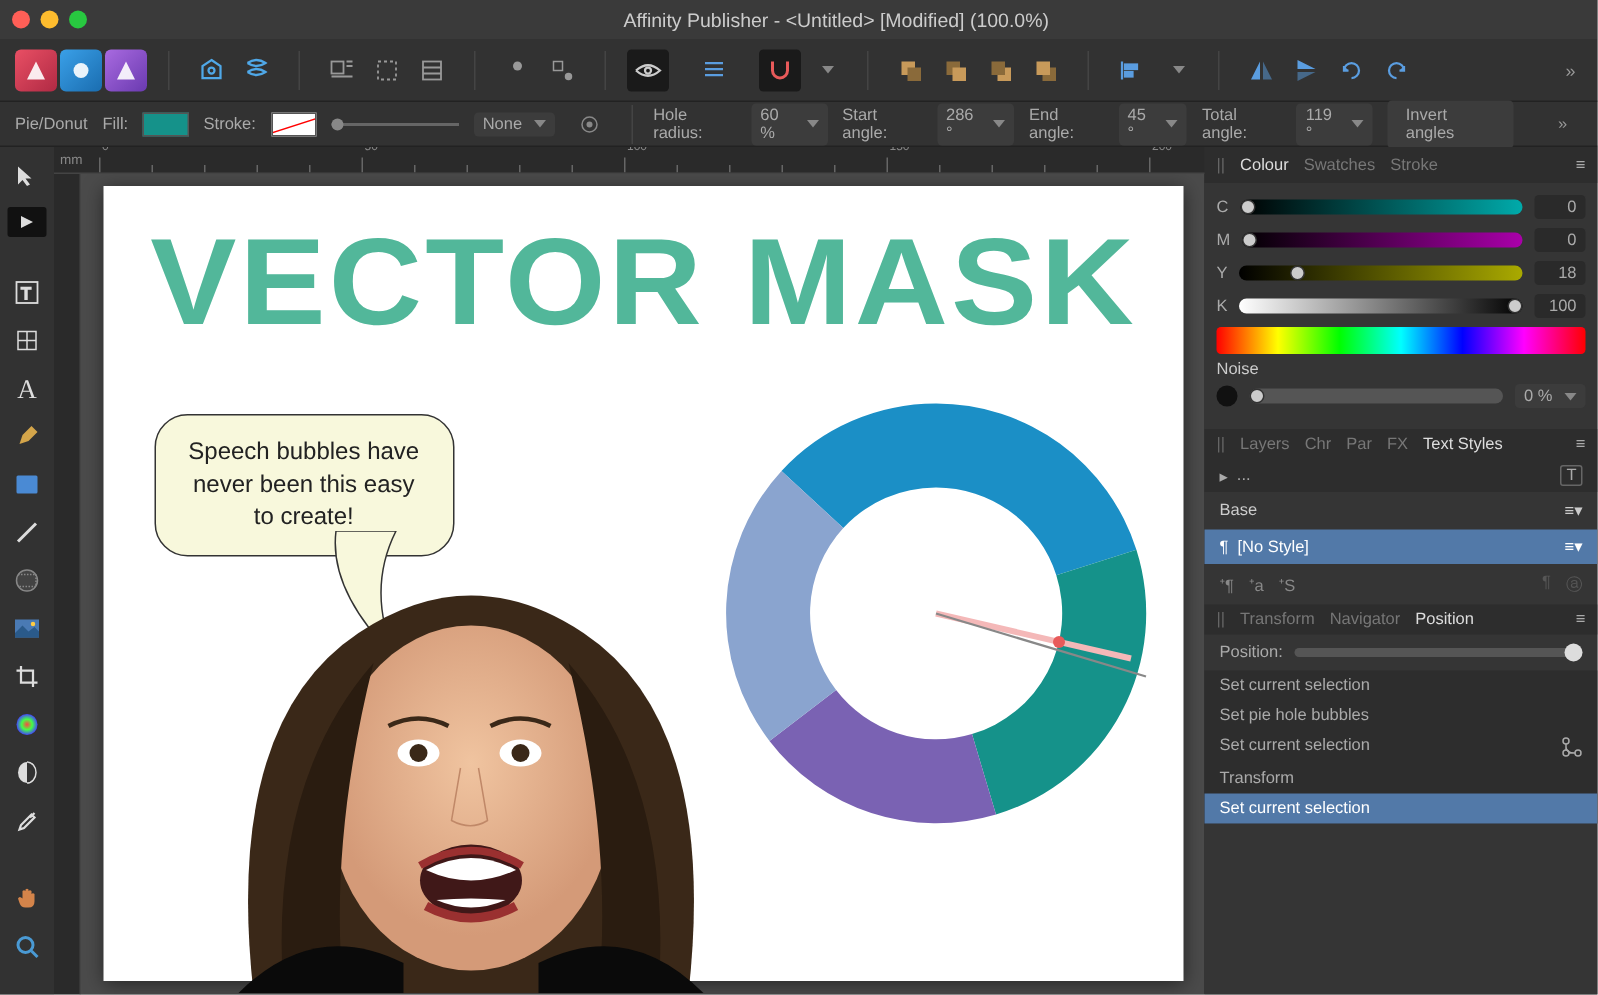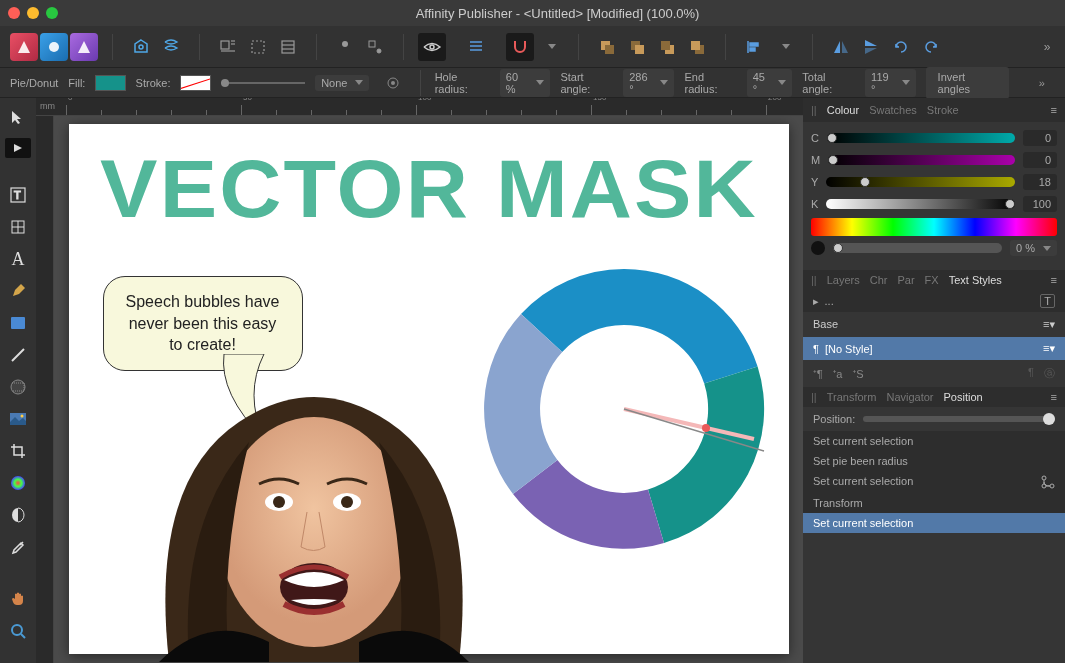--- a/index.html
+++ b/index.html
@@ -280,21 +280,21 @@
     </div>
   <div class="sep"></div>
   <span>Hole radius:</span>
   <div class="valbox dropdown">
       <span>60 %</span>
     </div>
   <span>Start angle:</span>
   <div class="valbox dropdown">
       <span>286 °</span>
     </div>
-  <span>End radius:</span>
+  <span>End angle:</span>
   <div class="valbox dropdown">
       <span>45 °</span>
     </div>
   <span>Total angle:</span>
   <div class="valbox dropdown">
       <span>119 °</span>
     </div>
   <div class="btn">Invert angles</div>
   <div class="spacer"></div>
   <div class="tbtn">»</div>
@@ -518,20 +518,21 @@
           <div class="numval">18</div>
         </div>
       <div class="colrow">
           <span>K</span>
           <div class="slider" style="background:linear-gradient(90deg,#fff,#000)">
             <div class="thumb" style="left:calc(100% - 10px)"></div>
           </div>
           <div class="numval">100</div>
         </div>
       <div class="spectrum"></div>
+      <div style="color:#ccc;margin:4px 0">Noise</div>
       <div class="colrow">
           <div style="width:14px;height:14px;border-radius:50%;background:#111"></div>
           <div class="slider" style="background:#555">
             <div class="thumb" style="left:0"></div>
           </div>
           <div class="valbox dropdown">
             <span>0 %</span>
           </div>
         </div>
     </div>
@@ -575,21 +576,21 @@
         <span>≡</span>
     </div>
     <div style="display:flex;align-items:center;gap:8px;padding:6px 10px">
       <span>Position:</span>
       <div class="posslider">
           <div class="thumb"></div>
         </div>
     </div>
     <div class="lbllist">
       <div class="histitem">Set current selection</div>
-      <div class="histitem">Set pie been radius</div>
+      <div class="histitem">Set pie hole bubbles</div>
       <div class="histitem" style="display:flex">
           <span style="flex:1">Set current selection</span>
           <svg width="14" height="14" stroke="#aaa" fill="none">
             <circle cx="3" cy="3" r="2"></circle>
             <circle cx="3" cy="11" r="2"></circle>
             <circle cx="11" cy="11" r="2"></circle>
             <path d="M3 5 L3 9 M5 11 L9 11 M3 7 Q3 11 9 11"></path>
           </svg>
         </div>
       <div class="histitem">Transform</div>

